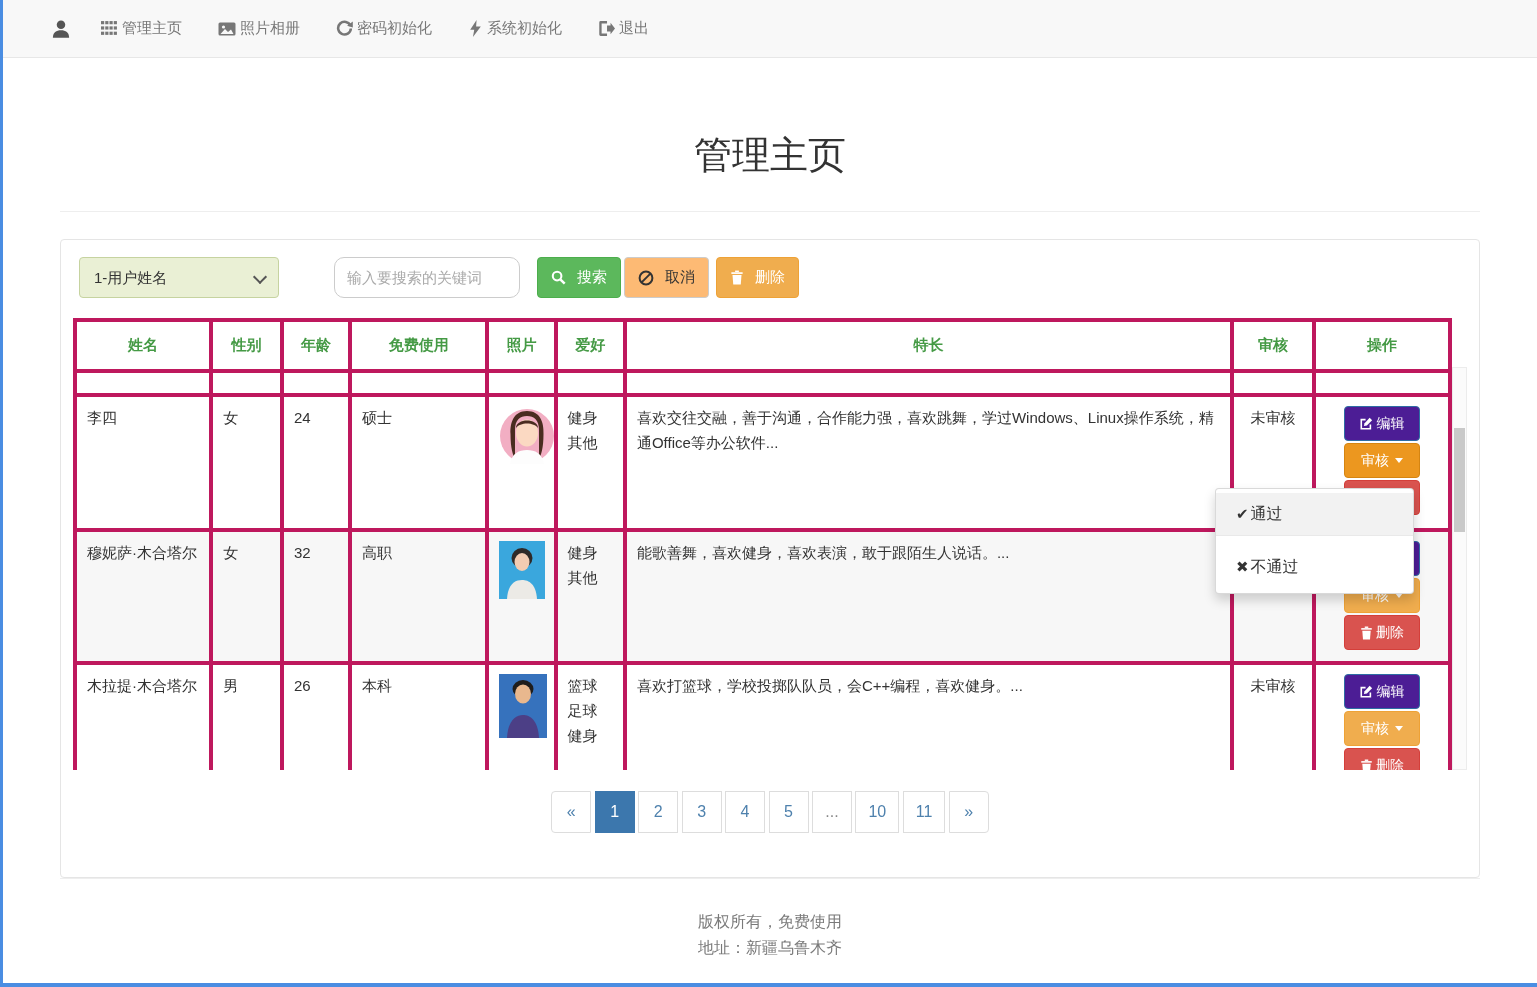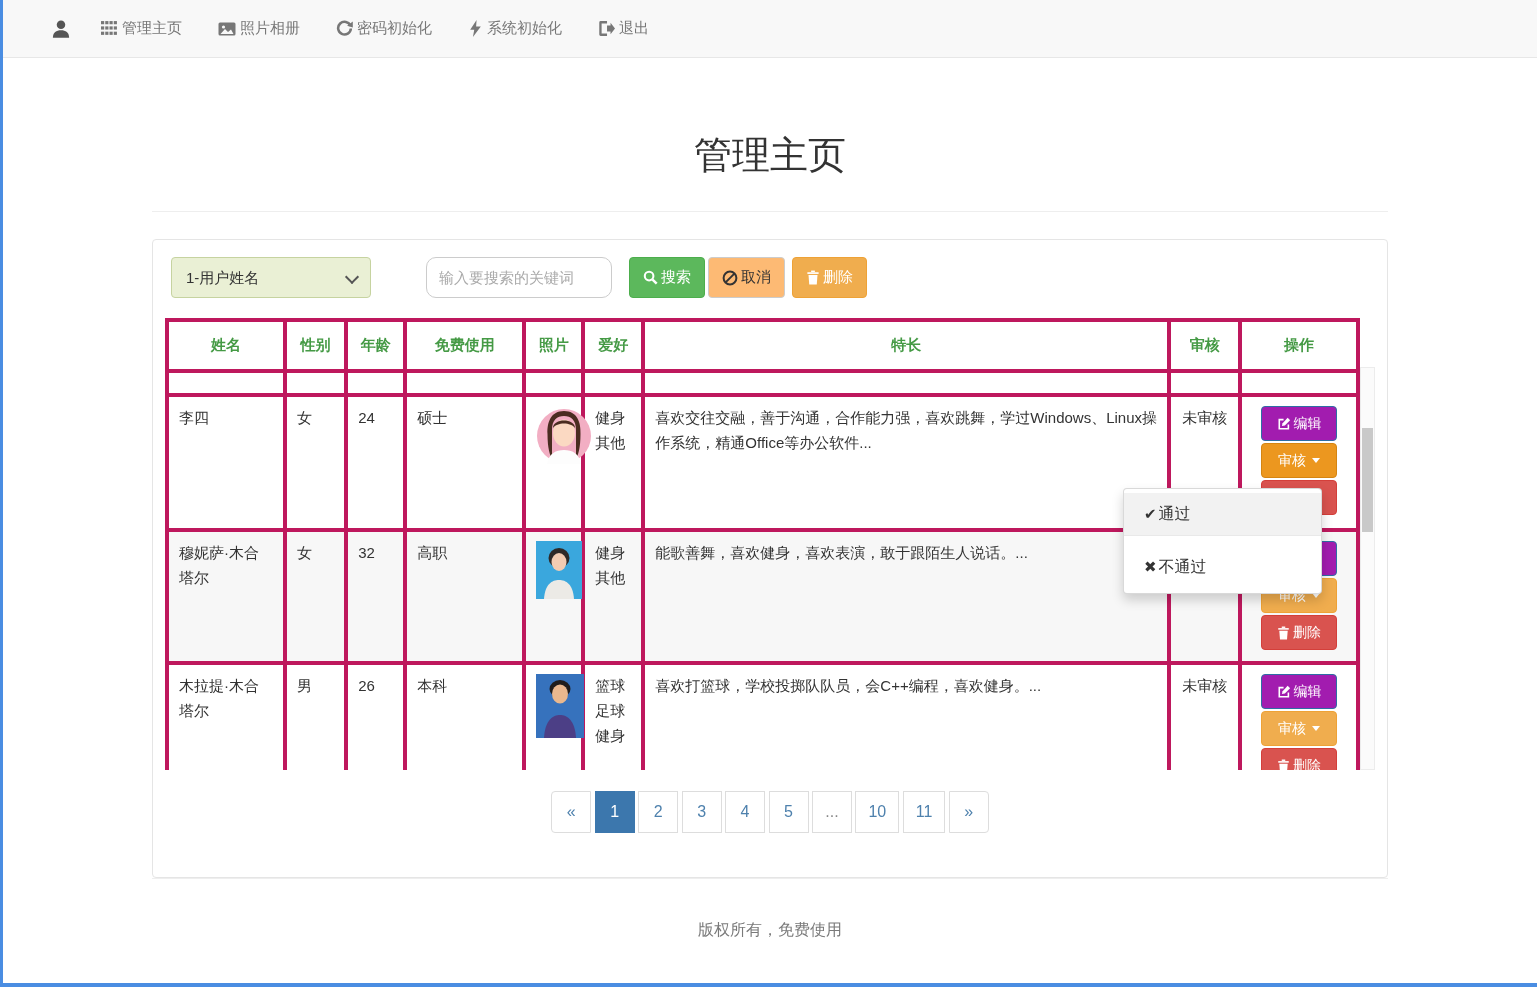--- a/index.html
+++ b/index.html
@@ -25,21 +25,21 @@
     display: flex; align-items: center; gap: 4px;
     color: #777; font-size: 15px; margin-right: 36px; cursor: pointer;
   }
   .nav-item svg, .nav-user svg { flex: none; }
 
   
   .page-title {
     margin: 72px 0 30px; text-align: center;
     font-size: 38px; font-weight: 400; color: #333;
   }
-  .container { width: 1236px; margin: 16px auto; }
+  .container { width: 1420px; margin: 8px auto; }
   hr.sep { border: none; border-top: 1px solid #eee; margin: 0; }
 
   
   .panel {
     margin-top: 27px; border: 1px solid #e5e5e5; border-radius: 4px;
     background: #fff; padding-bottom: 44px;
   }
 
   
   .search-row { display: flex; align-items: center; padding: 17px 18px 20px; }
@@ -55,21 +55,21 @@
     width: 8px; height: 8px; border-right: 2px solid #555; border-bottom: 2px solid #555;
     transform: rotate(45deg); pointer-events: none;
   }
   .keyword-input {
     width: 186px; height: 41px; padding: 0 12px; margin-right: 17px;
     border: 1px solid #ccc; border-radius: 10px; font-size: 15px; font-family: inherit;
   }
   .keyword-input::placeholder { color: #aaa; }
   .tbtn {
     height: 41px; padding: 0 13px; border-radius: 4px; font-size: 15px;
-    display: inline-flex; align-items: center; gap: 3px; cursor: pointer;
+    display: inline-flex; align-items: center; gap: 11px; cursor: pointer;
     font-family: inherit; border: 1px solid transparent;
   }
   .tbtn-search { background: #5cb85c; border-color: #4cae4c; color: #fff; margin-right: 3px; }
   .tbtn-cancel { background: #fdba74; border-color: #ccc; color: #333; margin-right: 7px; }
   .tbtn-delete { background: #f0ad4e; border-color: #eea236; color: #fff; }
 
   
   .table-container { margin: 0 12px; height: 452px; overflow: hidden; position: relative; }
   table.grid { width: calc(100% - 15px); border-collapse: collapse; table-layout: fixed; }
   table.grid th, table.grid td { border: 4px solid #be185d; }
@@ -96,21 +96,21 @@
   }
   .vscroll .thumb { position: absolute; top: 60px; left: 1px; right: 1px; height: 104px; background: #c9c9c9; }
 
   
   .btn {
     display: flex; align-items: center; justify-content: center; gap: 3px;
     width: 76px; height: 35px; margin: 0 auto 2px; border-radius: 4px;
     color: #fff; font-size: 14px; cursor: pointer; border: 1px solid transparent;
     font-family: inherit;
   }
-  .btn-edit { background: #a21caf; border-color: #2e6da4; text-align: right; }
+  .btn-edit { background: #4c1d95; border-color: #2e6da4; text-align: right; }
   .btn-review { background: #f0ad4e; border-color: #eea236; }
   .btn-review.open { background: #ec971f; border-color: #d58512; }
   .btn-del { background: #d9534f; border-color: #d43f3a; }
   .caret {
     display: inline-block; width: 0; height: 0; margin-left: 3px;
     border-left: 4px solid transparent; border-right: 4px solid transparent;
     border-top: 5px solid #fff;
   }
 
   
@@ -444,13 +444,14 @@
       <span class="pg">11</span>
       <span class="pg last">»</span>
     </div>
   </div>
 
   <hr class="sep footer-hr">
 </div>
 
 <div class="footer">
   <div>版权所有，免费使用</div>
+  <div>地址：新疆乌鲁木齐</div>
 </div>
 
 </body></html>

